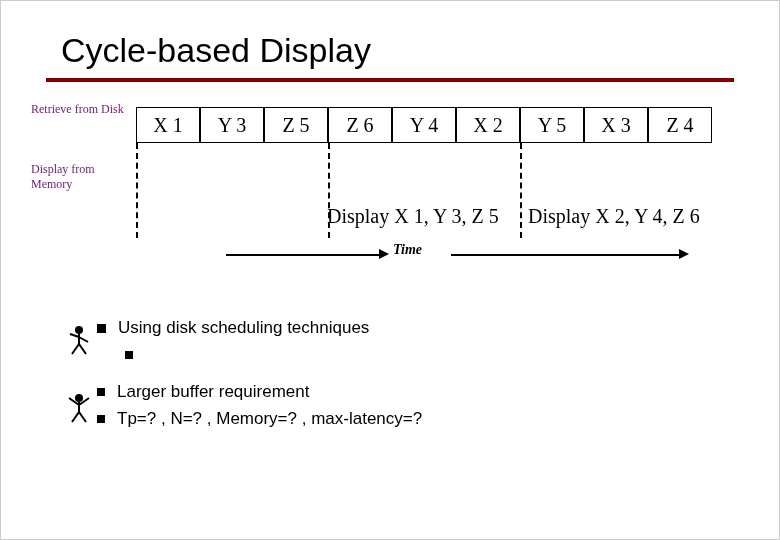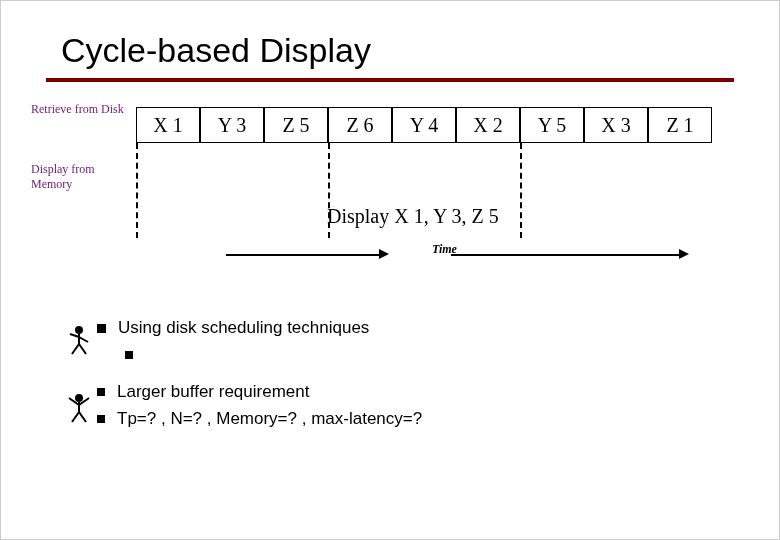--- a/index.html
+++ b/index.html
@@ -64,22 +64,21 @@
     font-family: "Times New Roman", serif;
     font-size: 20px;
     color: #000;
     white-space: nowrap;
   }
   .time-label {
     position: absolute;
     font-family: "Times New Roman", serif;
     font-style: italic;
     font-weight: bold;
-    font-size: 12px;
-    margin-left: 39px;
+    font-size: 14px;
   }
   .time-arrow-left, .time-arrow-right {
     position: absolute;
     height: 2px;
     background: #000;
   }
   .arrowhead {
     position: absolute;
     width: 0; height: 0;
     border-top: 5px solid transparent;
@@ -141,28 +140,29 @@
 
   <div class="boxes-row">
     <div class="block">X 1</div>
     <div class="block">Y 3</div>
     <div class="block">Z 5</div>
     <div class="block">Z 6</div>
     <div class="block">Y 4</div>
     <div class="block">X 2</div>
     <div class="block">Y 5</div>
     <div class="block">X 3</div>
-    <div class="block">Z 1</div>
+    <div class="block">Z 4</div>
   </div>
 
   <div class="dashed" style="left:105px; top:41px;"></div>
   <div class="dashed" style="left:297px; top:41px;"></div>
   <div class="dashed" style="left:489px; top:41px;"></div>
 
   <div class="display-text" style="left:296px; top:103px;">Display X 1, Y 3, Z 5</div>
+  <div class="display-text" style="left:497px; top:103px;">Display X 2, Y 4, Z 6</div>
 
   <div class="time-arrow-left" style="left:195px; top:152px; width:155px;"></div>
   <div class="time-label" style="left:362px; top:140px;">Time</div>
   <div class="time-arrow-right" style="left:420px; top:152px; width:230px;"></div>
   <div class="arrowhead" style="left:348px; top:147px;"></div>
   <div class="arrowhead" style="left:648px; top:147px;"></div>
 </div>
 
 <div class="bullets">
 

